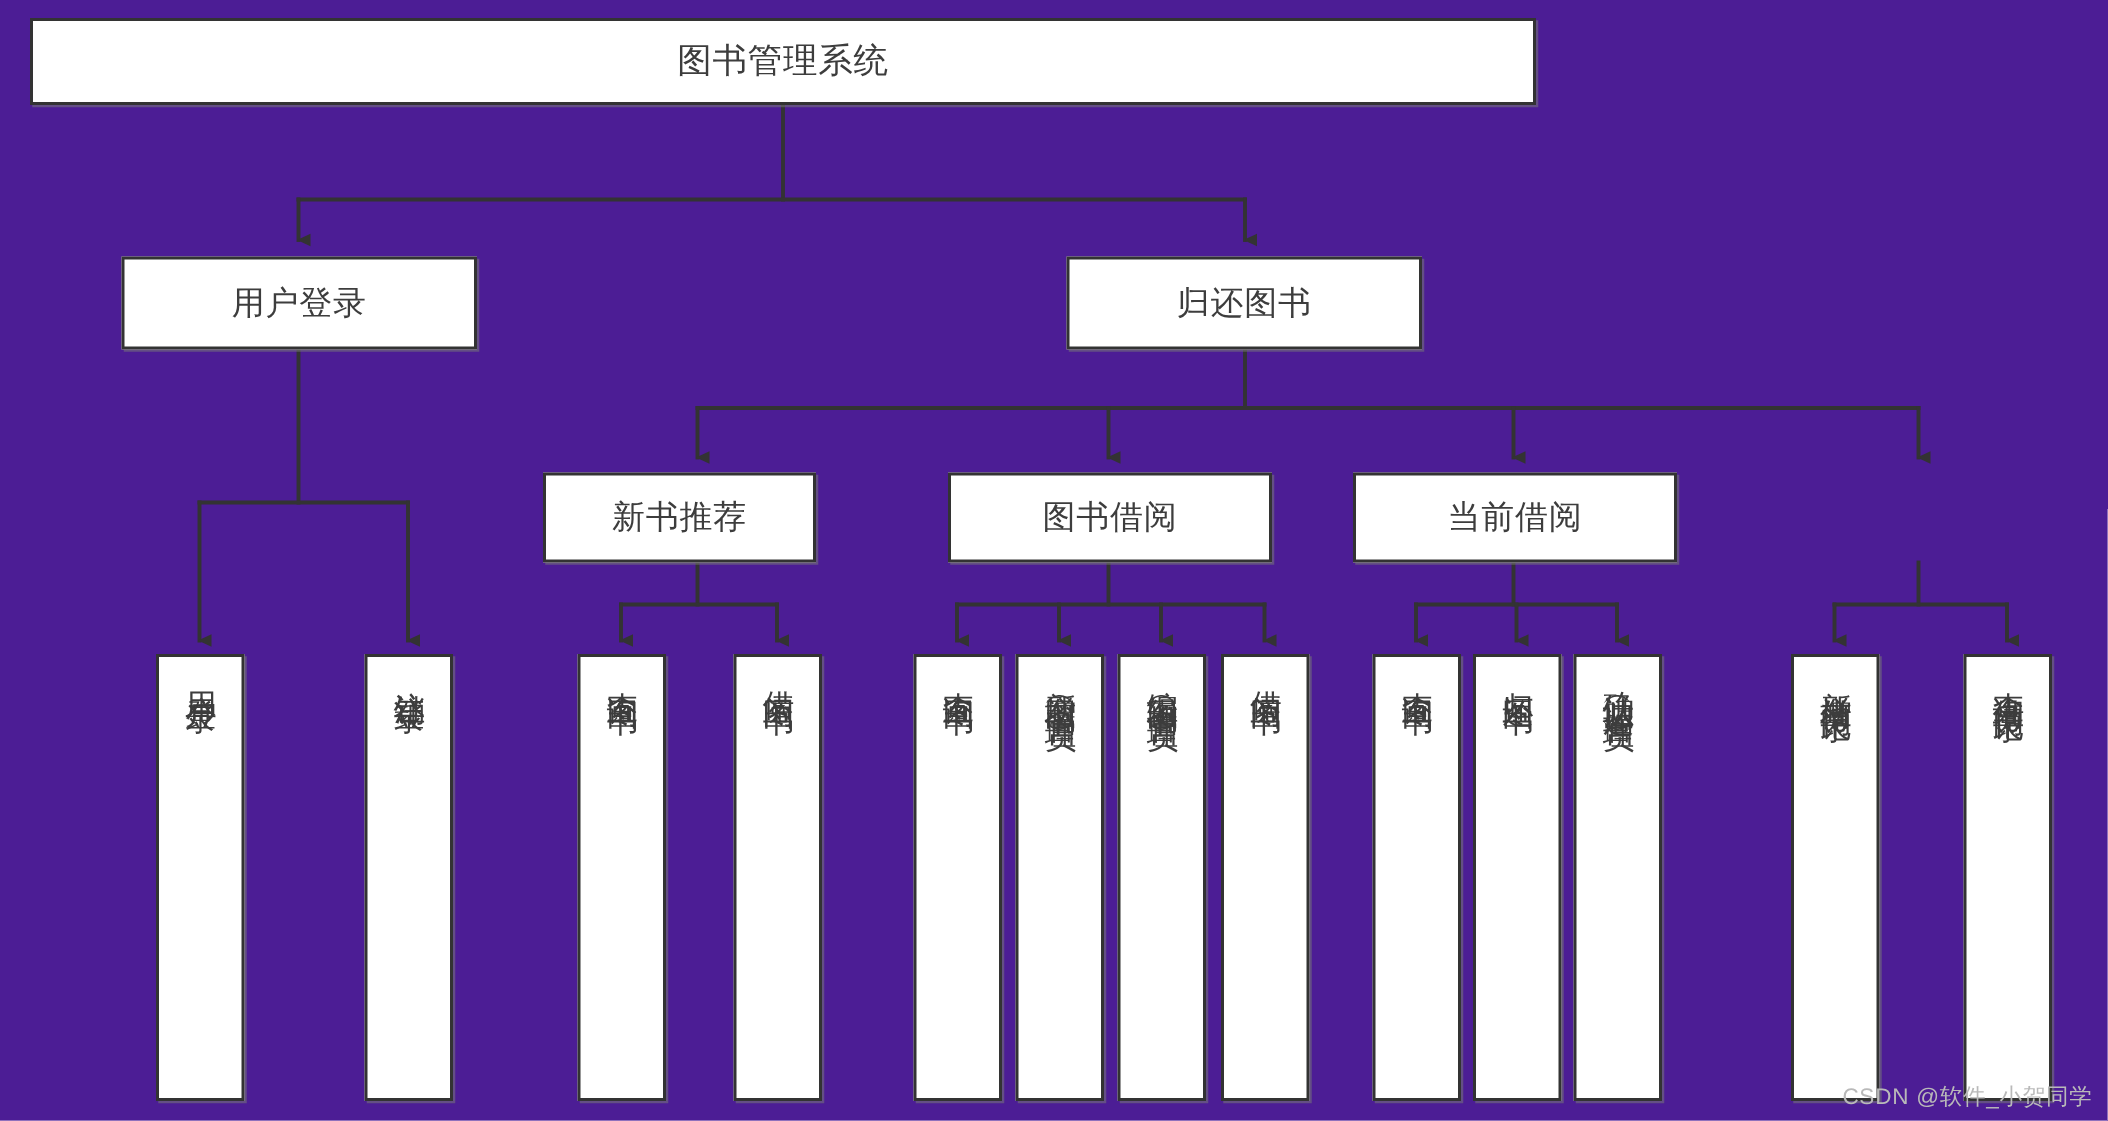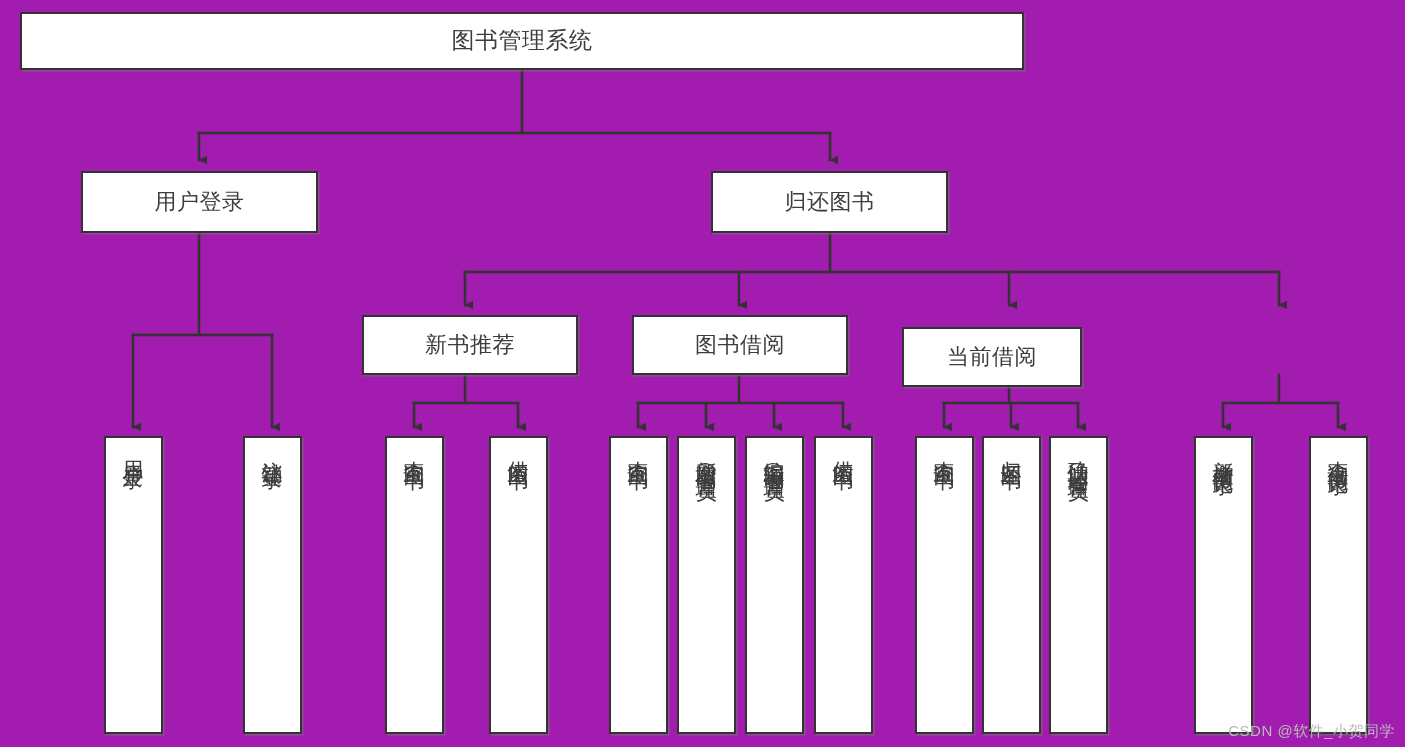--- a/index.html
+++ b/index.html
@@ -10,21 +10,21 @@
   body {
     width: 1405px;
     height: 747px;
     font-family: "Liberation Sans", "DejaVu Sans", sans-serif;
     overflow: hidden;
   }
   #diagram-root {
     position: relative;
     width: 1405px;
     height: 747px;
-    background: #a21caf;
+    background: #4c1d95;
   }
   svg#connectors {
     position: absolute;
     left: 0;
     top: 0;
     width: 1405px;
     height: 747px;
     pointer-events: none;
   }
   .node {
@@ -136,29 +136,29 @@
   </div>
 
   <div class="node horizontal" style="left:81px; top:171px; width:237px; height:62px;">
     <span class="node-label">用户登录</span>
   </div>
 
   <div class="node horizontal" style="left:711px; top:171px; width:237px; height:62px;">
     <span class="node-label">归还图书</span>
   </div>
 
-  <div class="node horizontal" style="left:362px; top:315px; width:216px; height:60px;">
+  <div class="node horizontal" style="left:362px; top:315px; width:182px; height:60px;">
     <span class="node-label">新书推荐</span>
   </div>
 
   <div class="node horizontal" style="left:632px; top:315px; width:216px; height:60px;">
     <span class="node-label">图书借阅</span>
   </div>
 
-  <div class="node horizontal" style="left:902px; top:315px; width:180px; height:60px;margin-top:12px;">
+  <div class="node horizontal" style="left:902px; top:315px; width:216px; height:60px;">
     <span class="node-label">当前借阅</span>
   </div>
 
 
   <div class="node vertical" style="left:104px; top:436px; width:59px; height:298px;">
     <span class="node-label">用户登录</span>
   </div>
 
   <div class="node vertical" style="left:243px; top:436px; width:59px; height:298px;">
     <span class="node-label">注销登录</span>

